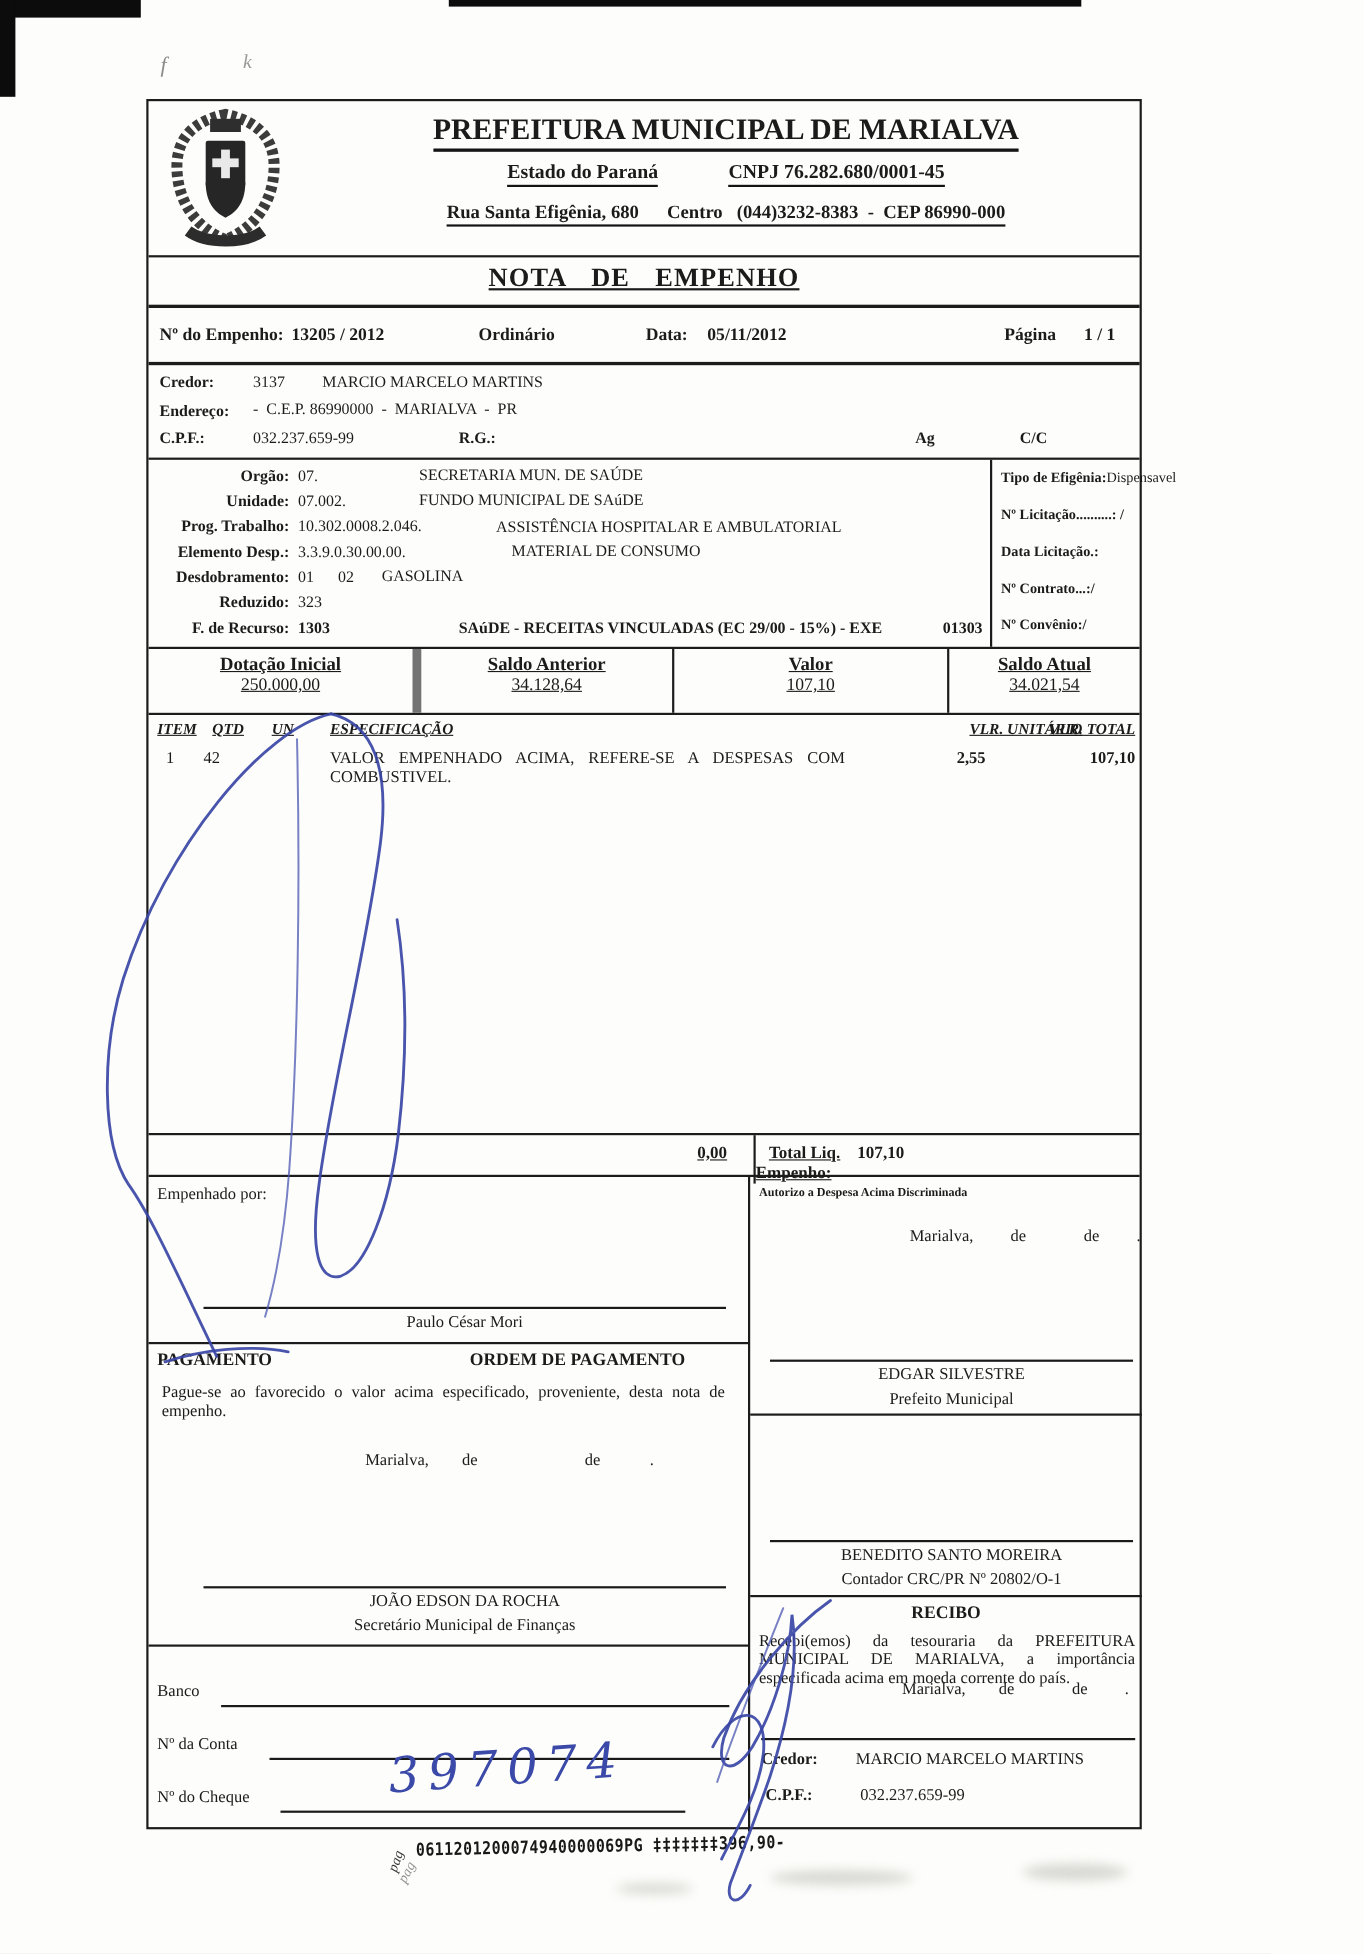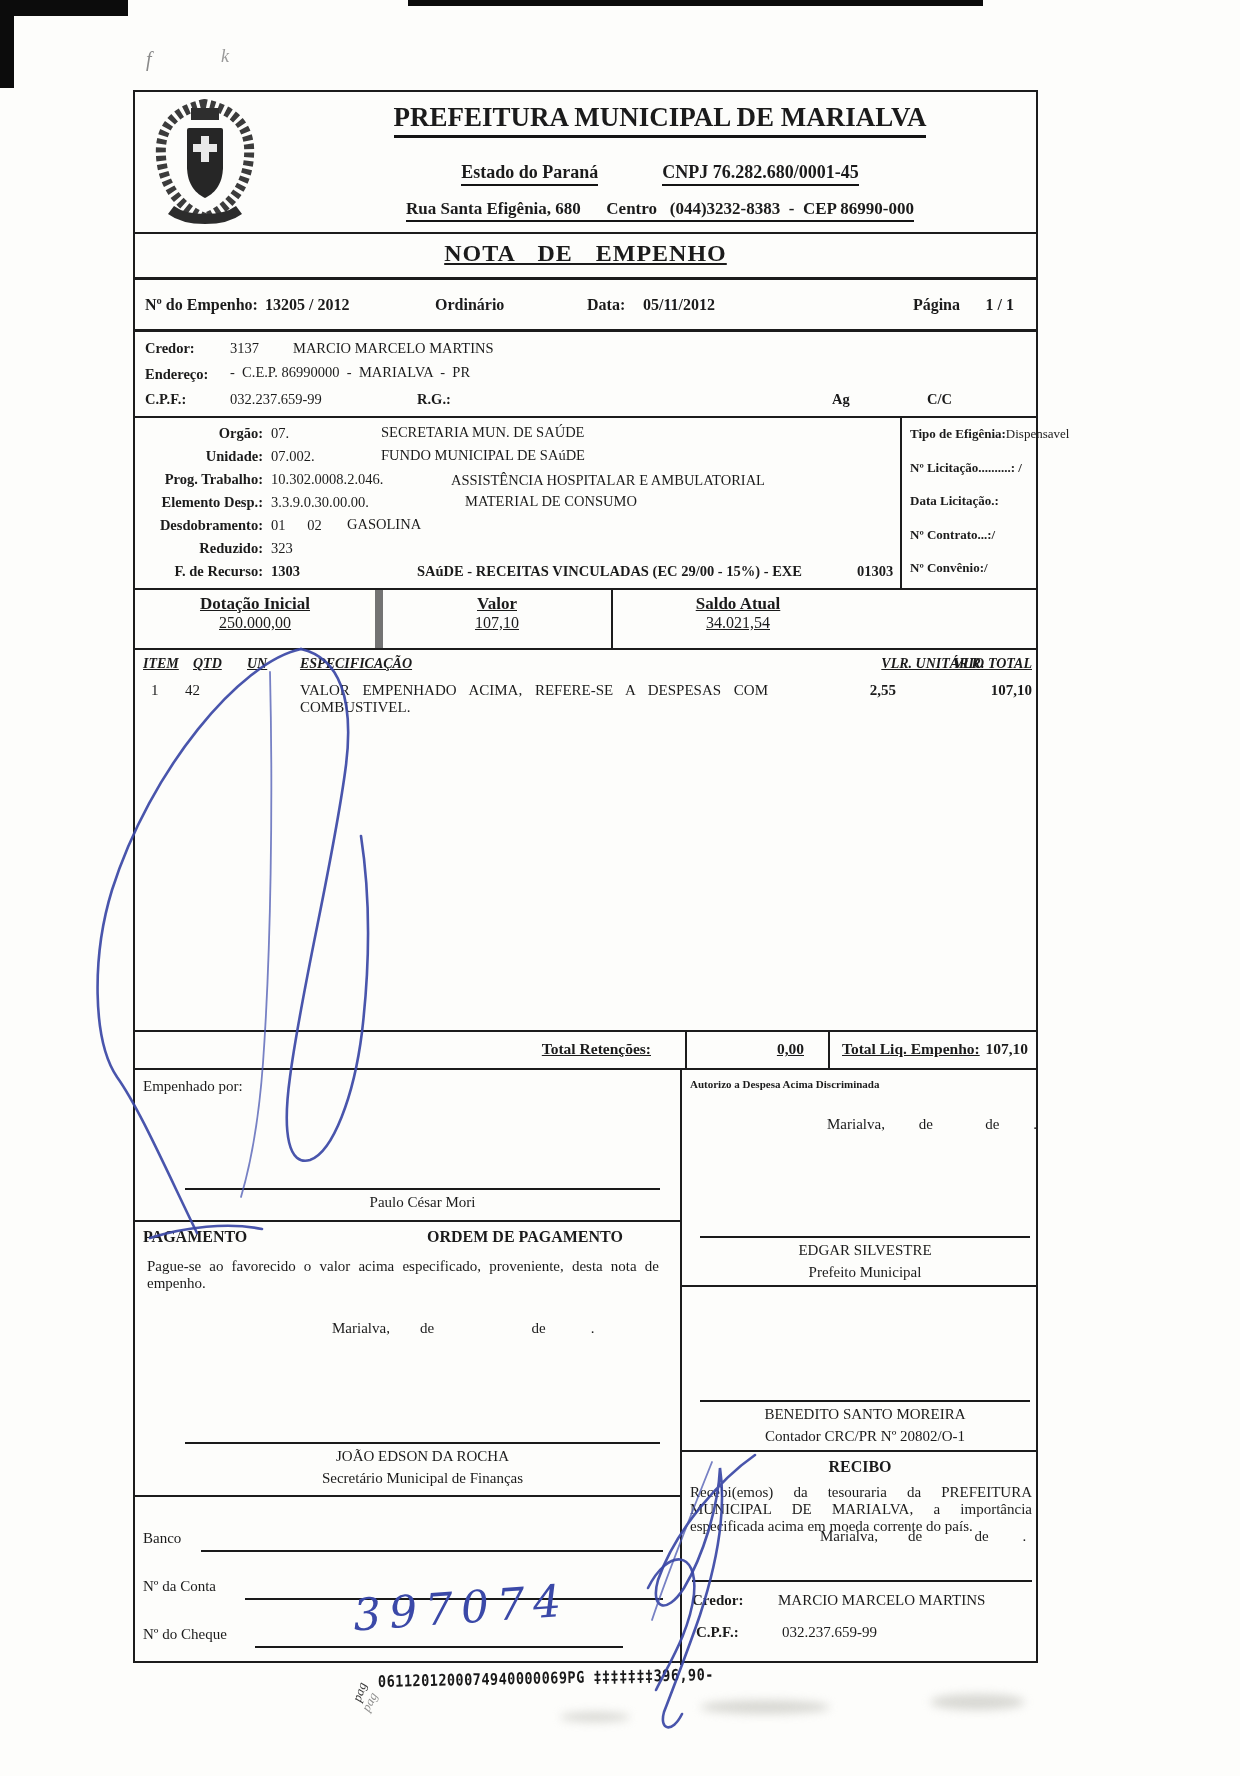--- a/index.html
+++ b/index.html
@@ -58,21 +58,21 @@
         <path d="M29 3 C14 6 8 14 7 24 C6 40 14 54 29 60 C44 54 52 40 51 24 C50 14 44 6 29 3 Z" fill="none" stroke="#3c3c3c" stroke-width="5" stroke-dasharray="2.5 1.7"></path>
         <rect x="22" y="5" width="14" height="6" fill="#2e2e2e"></rect>
         <rect x="20" y="15" width="18" height="21" fill="#262626" rx="1"></rect>
         <path d="M20 34 C20 44 25 48 29 50 C33 48 38 44 38 34 Z" fill="#262626"></path>
         <rect x="27" y="19" width="4" height="13" fill="#e9e9e9"></rect>
         <rect x="23" y="23" width="12" height="4" fill="#e9e9e9"></rect>
         <path d="M12 56 C20 62 38 62 46 56" fill="none" stroke="#2c2c2c" stroke-width="5"></path>
       </svg>
       <div class="abs" style="left:160px;top:10px;width:730px;text-align:center">
         <div style="display:inline-block;font-weight:bold;font-size:27px;border-bottom:3px solid #141414;padding-bottom:2px">PREFEITURA MUNICIPAL DE MARIALVA</div>
-        <div style="margin-top:24px">
+        <div style="margin-top:8px">
           <span class="b uline" style="font-size:18px;margin-right:60px">Estado do Paraná</span>
           <span class="b uline" style="font-size:18px">CNPJ 76.282.680/0001-45</span>
         </div>
         <div style="margin-top:16px">
           <span class="b uline pre" style="font-size:17px">Rua Santa Efigênia, 680      Centro   (044)3232-8383  -  CEP 86990-000</span>
         </div>
       </div>
     </div>
 
     <div class="sec ctr" style="top:142px;height:46px;border-bottom:3px solid #1c1c1c">
@@ -140,20 +140,24 @@
         <span class="abs b nw" style="left:8px;top:142px">Nº Convênio:/</span>
       </div>
     </div>
 
     <div class="sec" style="top:498px;height:60px;border-bottom:2px solid #1c1c1c;display:grid;grid-template-columns:248px 230px 250px 1fr">
       <div class="ctr" style="border-right:8px solid #737373;padding-top:4px">
         <div class="b" style="font-size:17px">Dotação Inicial</div>
         <div style="font-size:16px">250.000,00</div>
       </div>
       <div class="ctr" style="border-right:2px solid #1c1c1c;padding-top:4px">
+        <div class="b" style="font-size:17px">Saldo Anterior</div>
+        <div style="font-size:16px">34.128,64</div>
+      </div>
+      <div class="ctr" style="border-right:2px solid #1c1c1c;padding-top:4px">
         <div class="b" style="font-size:17px">Valor</div>
         <div style="font-size:16px">107,10</div>
       </div>
       <div class="ctr" style="padding-top:4px">
         <div class="b" style="font-size:17px">Saldo Atual</div>
         <div style="font-size:16px">34.021,54</div>
       </div>
     </div>
 
     <div class="sec" style="top:558px;height:382px;border-bottom:2px solid #1c1c1c">
@@ -168,21 +172,20 @@
         <span class="abs f15" style="left:16px;top:32px">1</span>
         <span class="abs f15" style="left:50px;top:32px">42</span>
         <span class="abs f15" style="left:120px;top:32px"></span>
         <div class="abs f15" style="left:165px;top:32px;width:468px;text-align:justify">VALOR EMPENHADO ACIMA, REFERE-SE A DESPESAS COM COMBUSTIVEL.</div>
         <span class="abs b f15" style="right:140px;top:32px">2,55</span>
         <span class="abs b f15" style="right:4px;top:32px">107,10</span>
       </div>
     </div>
 
     <div class="sec" style="top:940px;height:38px;border-bottom:2px solid #1c1c1c;display:grid;grid-template-columns:552px 143px 1fr;font-size:15.5px">
-      <div class="b rt" style="border-right:2px solid #1c1c1c;padding:8px 34px 0 0">Total Retenções:</div>
       <div class="b rt" style="border-right:2px solid #1c1c1c;padding:8px 24px 0 0">0,00</div>
       <div style="padding-top:8px;position:relative">
         <span class="b" style="margin-left:12px">Total Liq. Empenho:</span>
         <span class="abs b" style="right:8px;top:8px">107,10</span>
       </div>
     </div>
 
     <div class="sec" style="top:978px;height:595px">
 
       <div class="abs" style="left:0;top:0;width:545px;height:100%">

